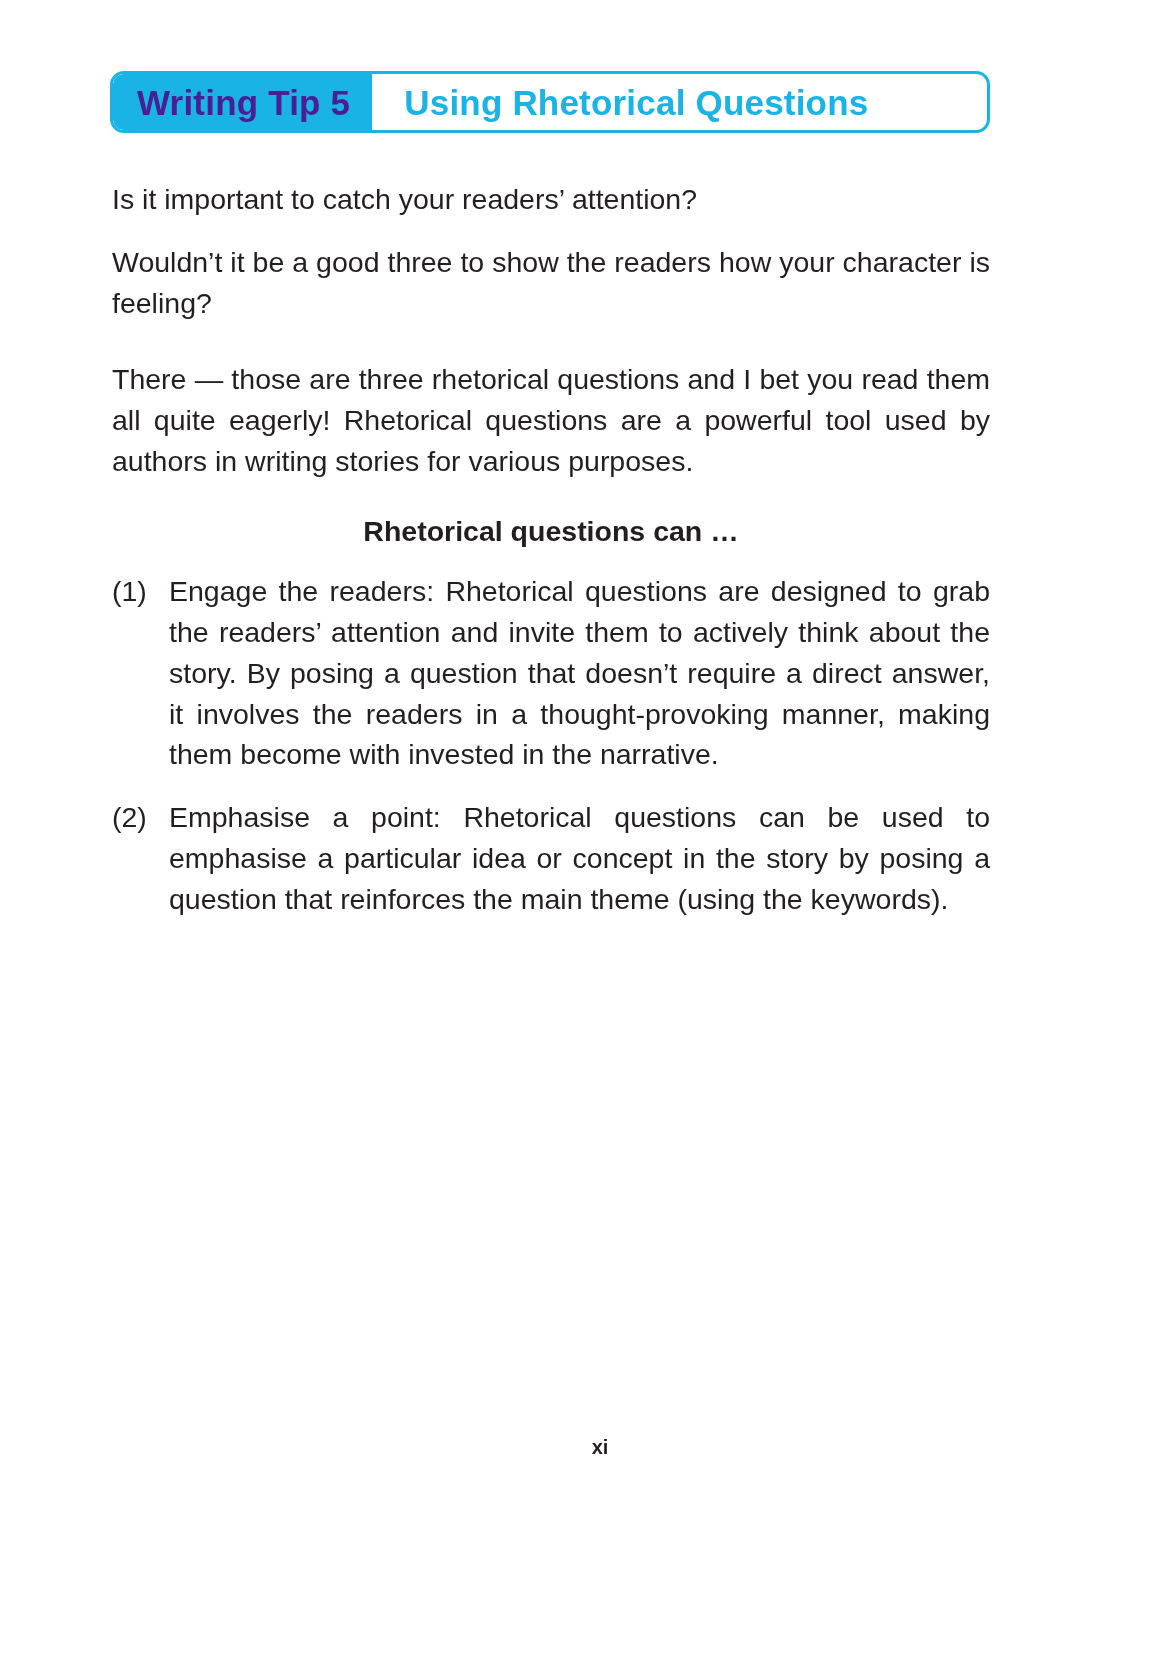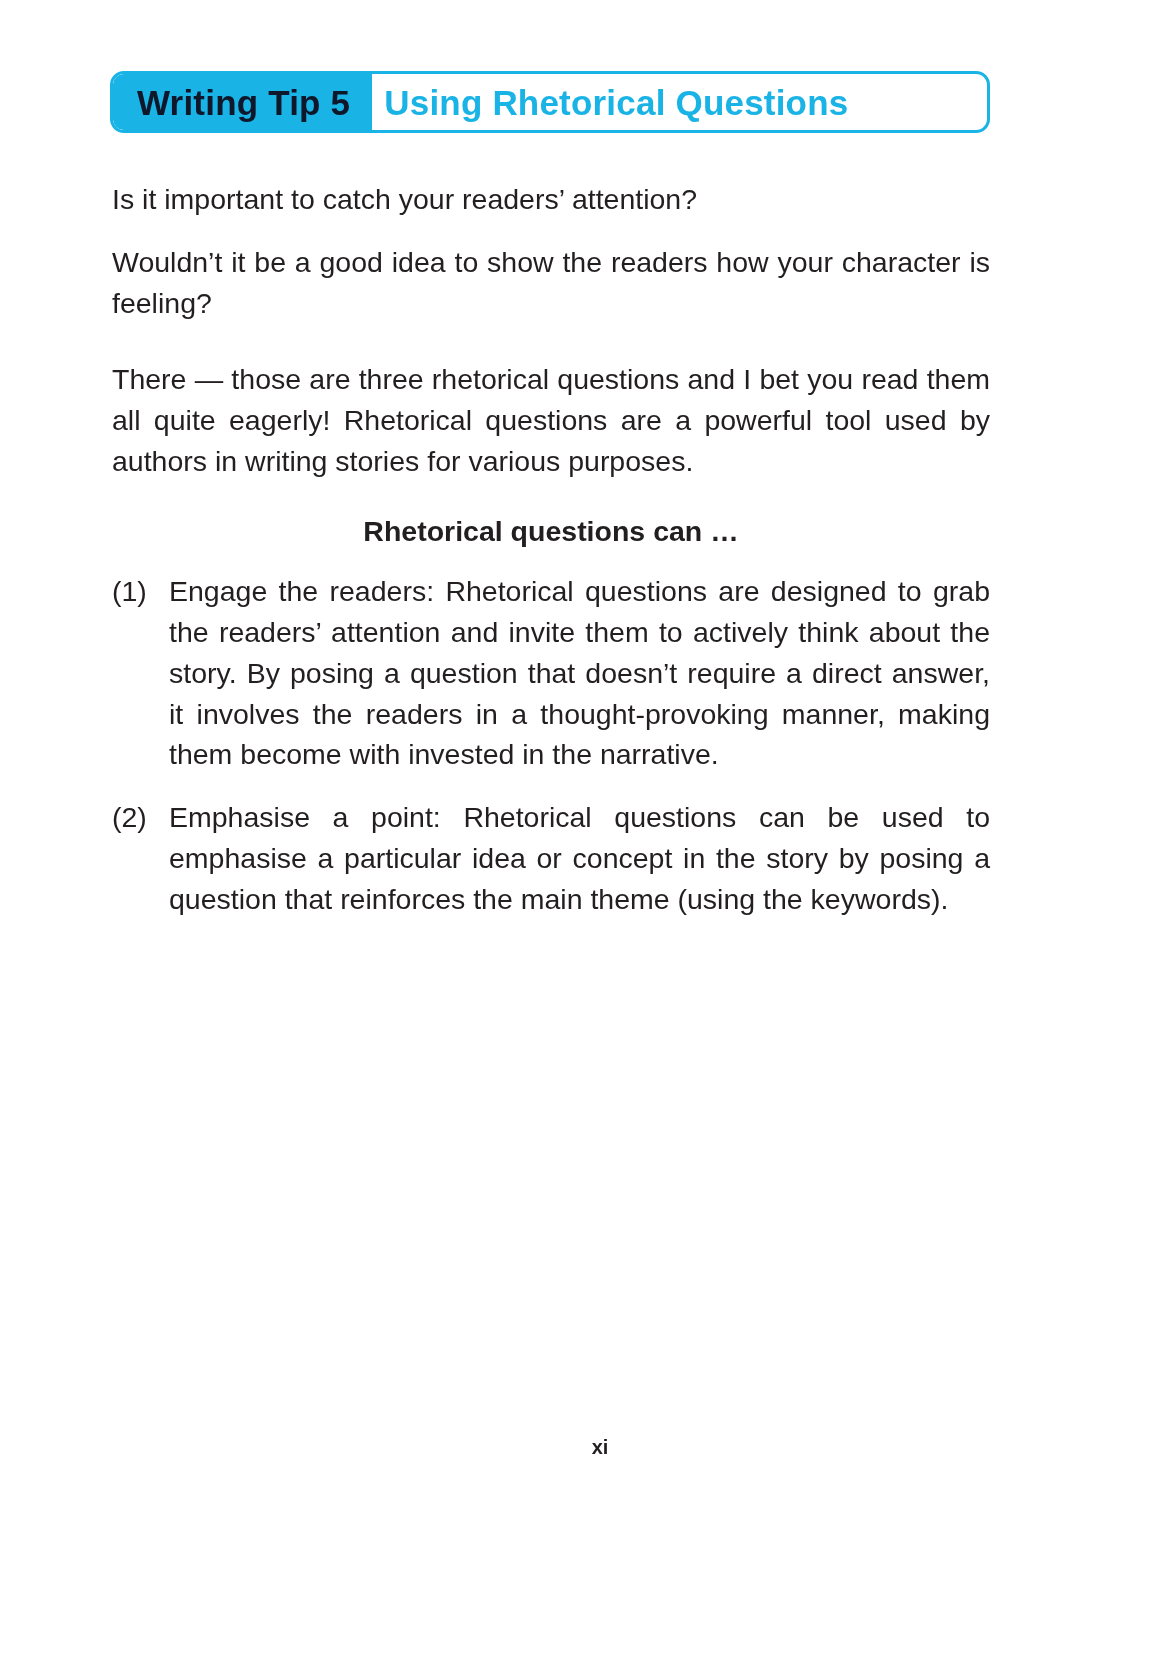--- a/index.html
+++ b/index.html
@@ -35,36 +35,36 @@
     box-sizing: border-box;
     border: 3px solid #19b3e6;
     border-radius: 14px;
     background: #ffffff;
     display: flex;
     align-items: stretch;
     overflow: hidden;
   }
   .tip-badge {
     background: #19b3e6;
-    color: #0f172a;
+    color: #4c1d95;
     display: flex;
     align-items: center;
     justify-content: center;
     padding: 0 22px 0 24px;
     border-radius: 10px 0 0 10px;
     font-size: 35px;
     font-weight: bold;
     letter-spacing: 0.2px;
     white-space: nowrap;
     line-height: 1;
   }
   .tip-title {
     display: flex;
     align-items: center;
-    padding: 0 20px 0 12px;
+    padding: 0 20px 0 32px;
     color: #19b3e6;
     font-size: 35px;
     font-weight: bold;
     letter-spacing: 0.2px;
     white-space: nowrap;
     line-height: 1;
   }
 
   
   .content {
@@ -152,21 +152,21 @@
 
   <div class="tip-banner">
     <div class="tip-badge">Writing Tip 5</div>
     <div class="tip-title">Using Rhetorical Questions</div>
   </div>
 
   <div class="content">
 
     <p class="para ragged">Is it important to catch your readers’ attention?</p>
 
-    <p class="para">Wouldn’t it be a good idea to show the readers how your character is feeling?</p>
+    <p class="para">Wouldn’t it be a good three to show the readers how your character is feeling?</p>
 
 
     <div class="spacer-gap"></div>
 
     <p class="para">There — those are three rhetorical questions and I bet you read them all quite eagerly! Rhetorical questions are a powerful tool used by authors in writing stories for various purposes.</p>
 
 
     <h2 class="sub-heading">Rhetorical questions can …</h2>
 
     <ol class="tip-list">

